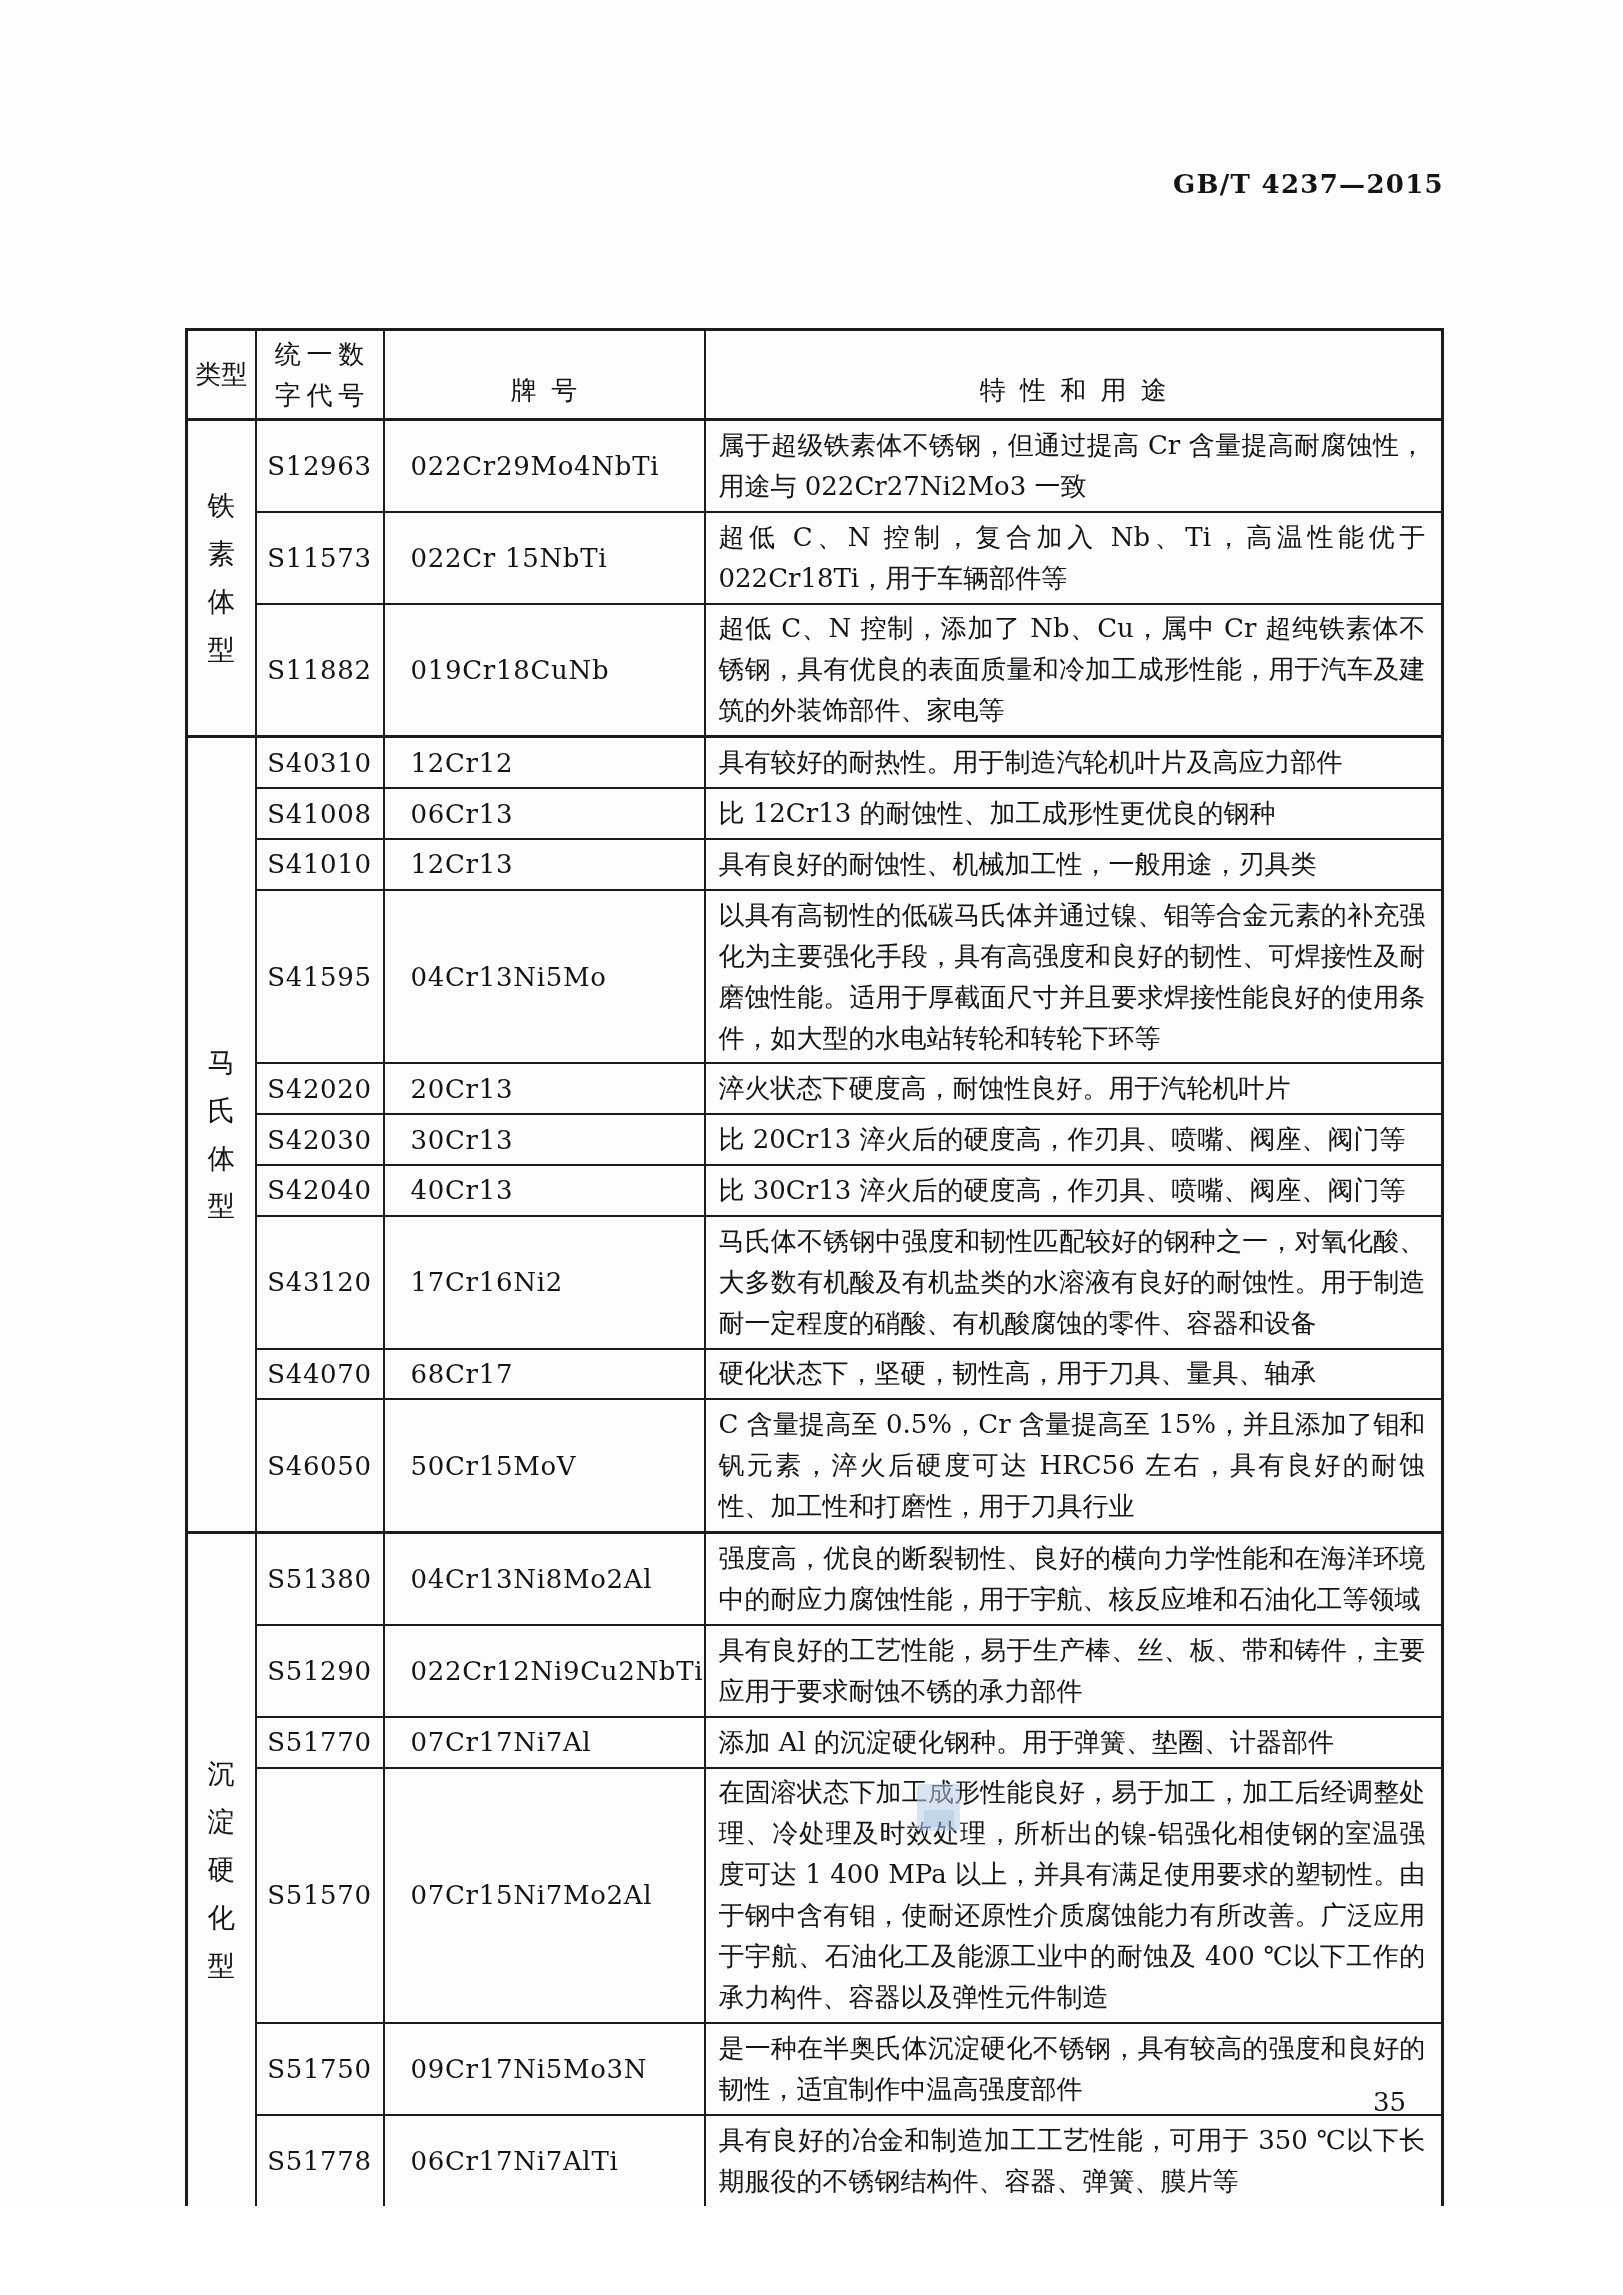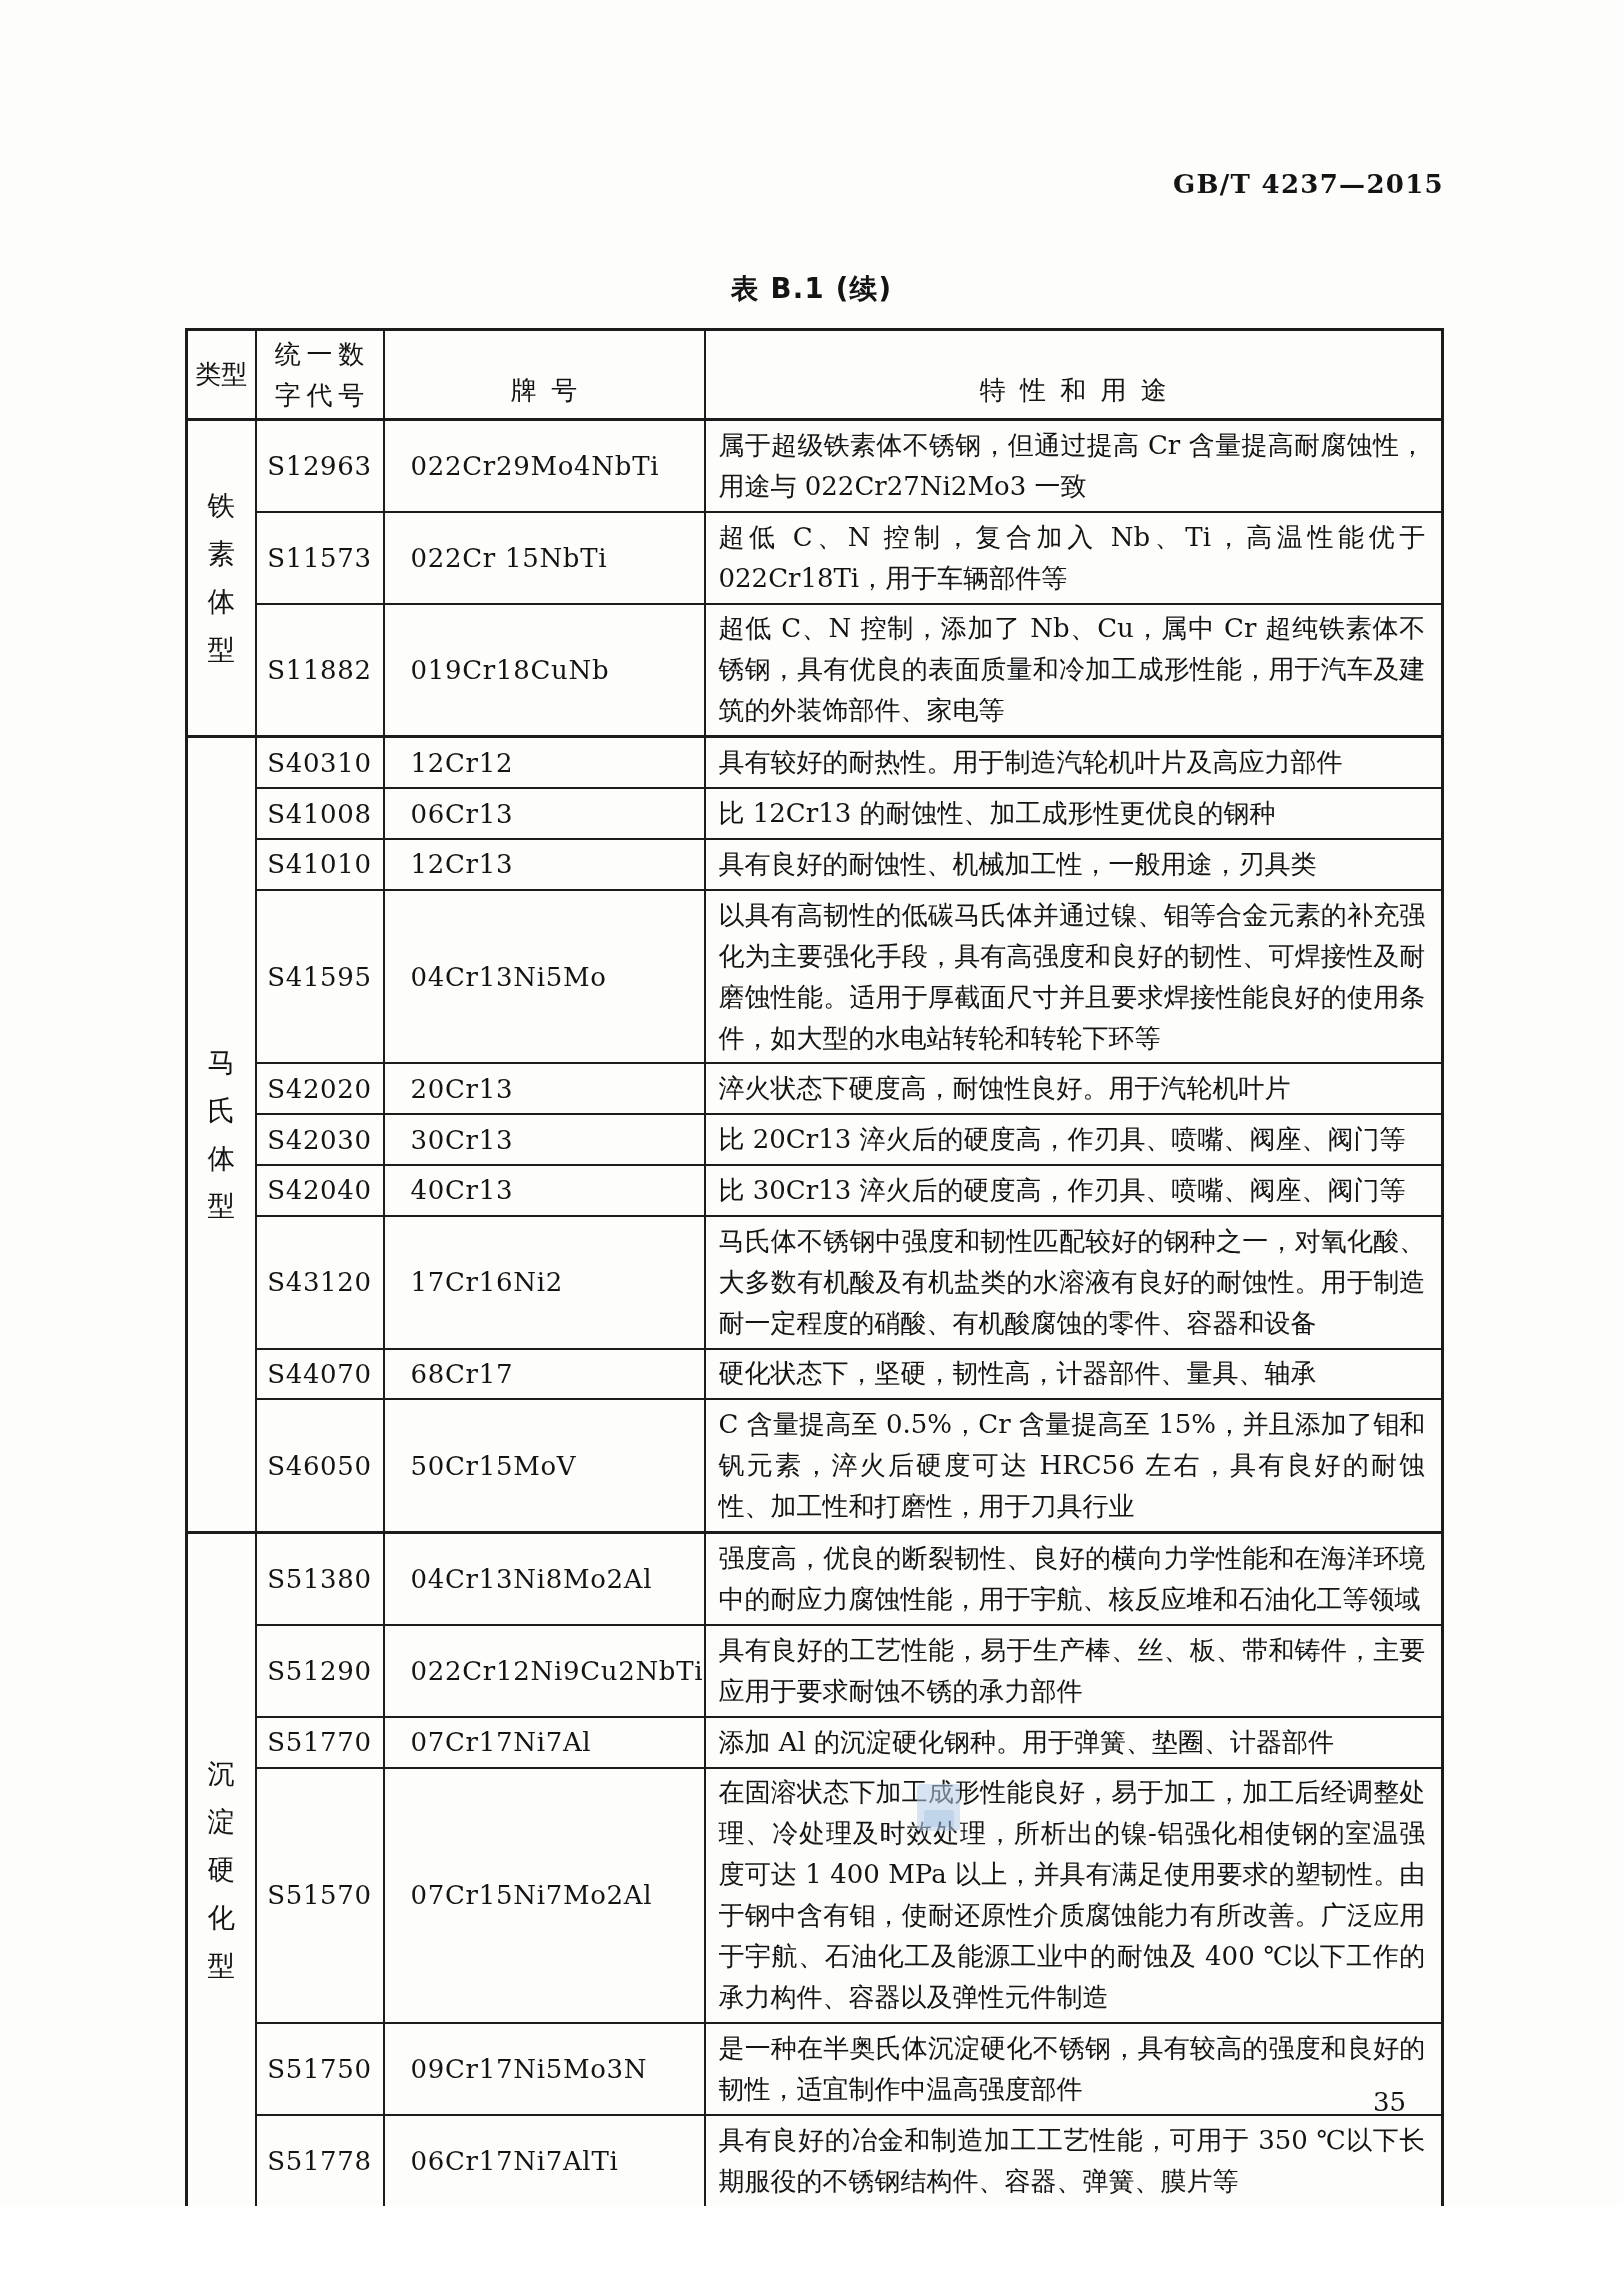--- a/index.html
+++ b/index.html
@@ -137,21 +137,20 @@
     border-radius: 2.6px;
   }
 </style>
 </head>
 <body>
 
 <div class="page">
 
   <div class="doc-number">GB/T 4237—2015</div>
 
-  <div class="table-title">表 B.1 (续)</div>
 
   <table class="doc-table">
     <colgroup>
       <col style="width:69px">
       <col style="width:128px">
       <col style="width:321px">
       <col style="width:738px">
     </colgroup>
     <thead>
       <tr>
@@ -238,21 +237,21 @@
           <td class="properties-cell">比 30Cr13 淬火后的硬度高，作刃具、喷嘴、阀座、阀门等</td>
         </tr>
         <tr>
           <td class="code-cell">S43120</td>
           <td class="grade-cell">17Cr16Ni2</td>
           <td class="properties-cell">马氏体不锈钢中强度和韧性匹配较好的钢种之一，对氧化酸、大多数有机酸及有机盐类的水溶液有良好的耐蚀性。用于制造耐一定程度的硝酸、有机酸腐蚀的零件、容器和设备</td>
         </tr>
         <tr>
           <td class="code-cell">S44070</td>
           <td class="grade-cell">68Cr17</td>
-          <td class="properties-cell">硬化状态下，坚硬，韧性高，计器部件、量具、轴承</td>
+          <td class="properties-cell">硬化状态下，坚硬，韧性高，用于刀具、量具、轴承</td>
         </tr>
         <tr>
           <td class="code-cell">S46050</td>
           <td class="grade-cell">50Cr15MoV</td>
           <td class="properties-cell">C 含量提高至 0.5%，Cr 含量提高至 15%，并且添加了钼和钒元素，淬火后硬度可达 HRC56 左右，具有良好的耐蚀性、加工性和打磨性，用于刀具行业</td>
         </tr>
         <tr class="section-start">
           <td rowspan="6" class="type-cell">
             <div class="type-label">
               <span>沉</span>

